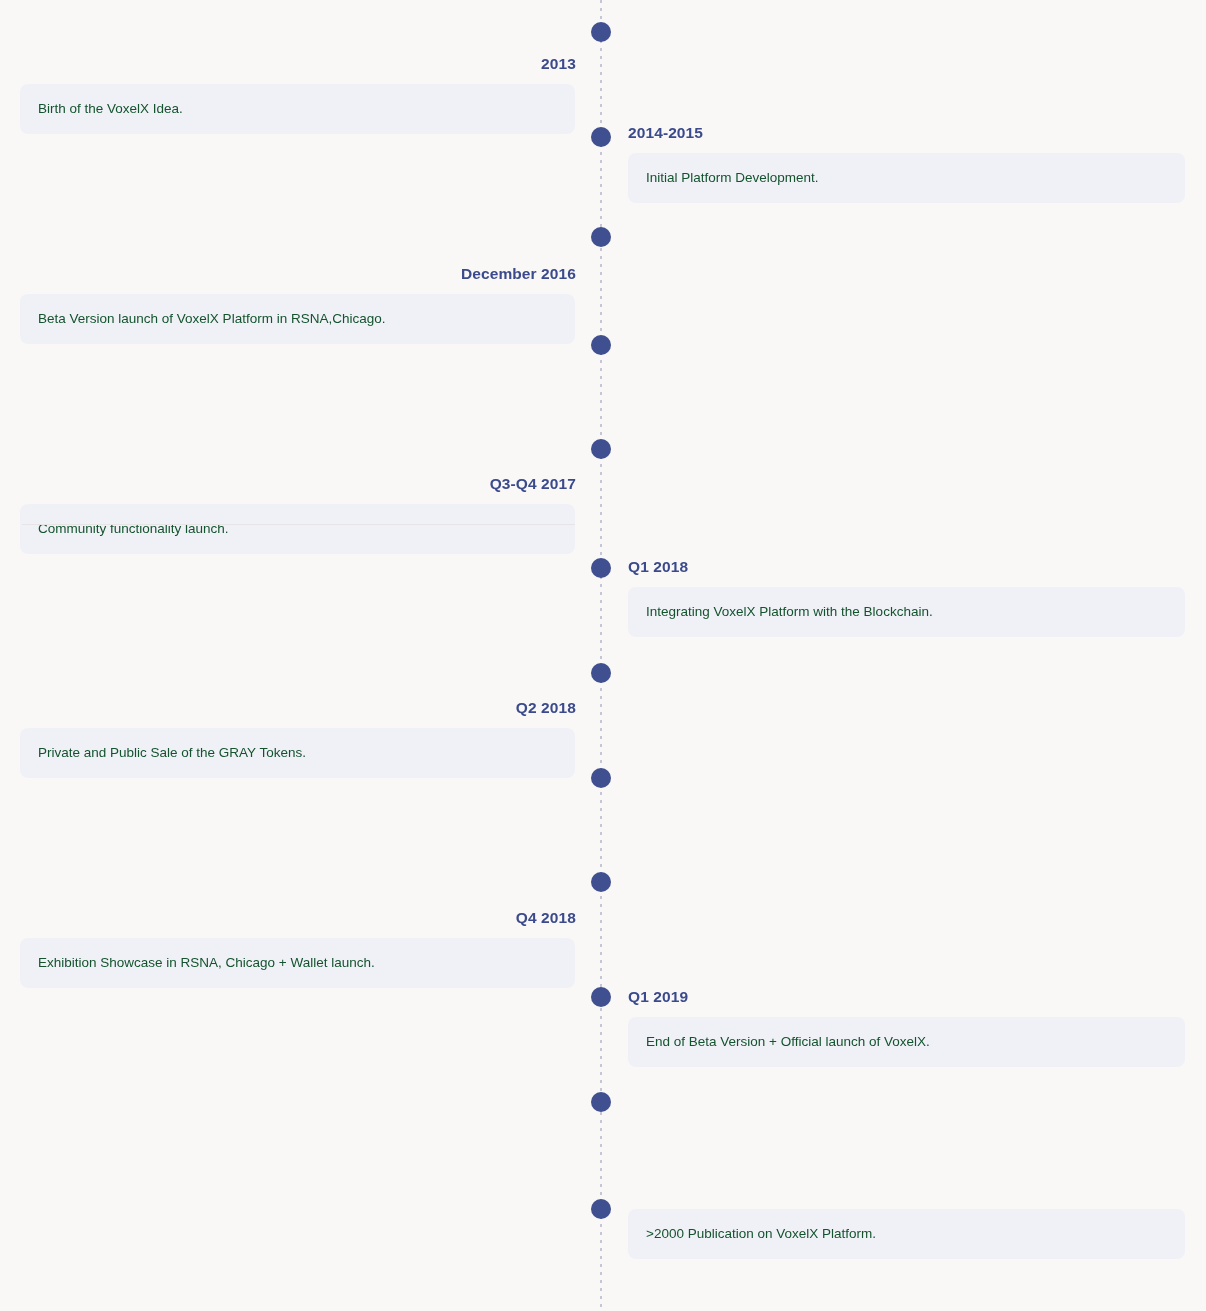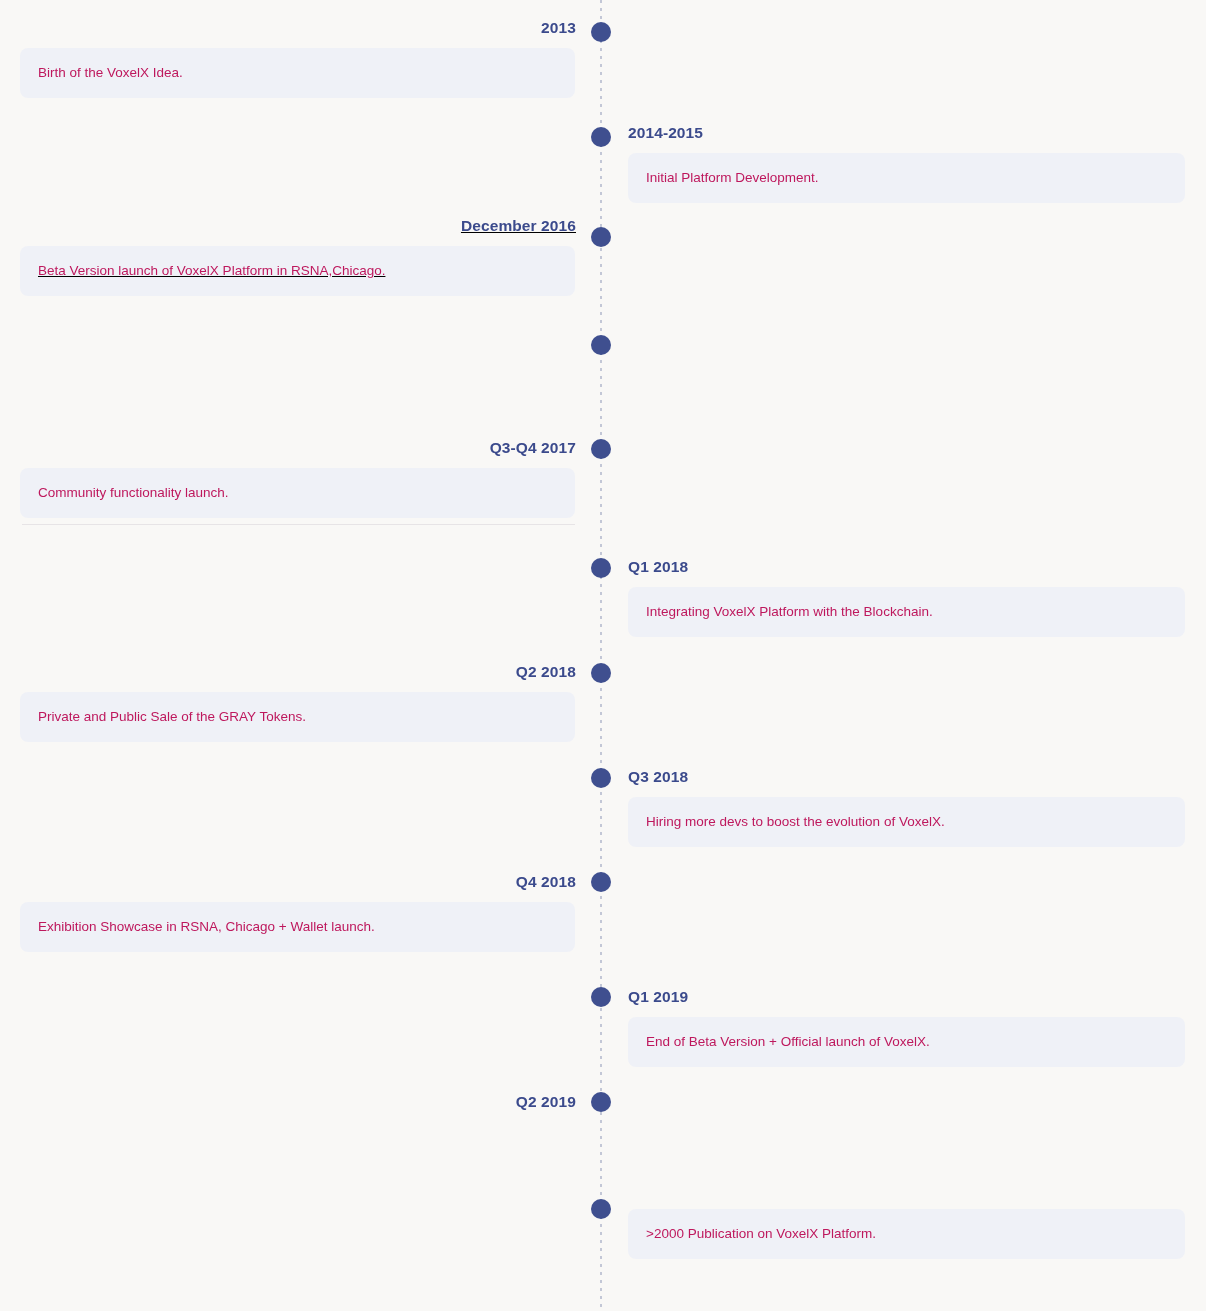--- a/index.html
+++ b/index.html
@@ -62,29 +62,30 @@
     font-size: 15.5px;
     font-weight: bold;
     color: #3b4a8c;
     letter-spacing: 0.1px;
     line-height: 20px;
     white-space: nowrap;
   }
 
   .entry.left .date {
     padding-right: 0px;
+    margin-top: 36px;
   }
 
   .card {
     background: #eff1f7;
     border-radius: 8px;
     margin-top: 10px;
     padding: 16px 18px;
     font-size: 13.5px;
-    color: #be185d;
+    color: #14532d;
     line-height: 18px;
     text-align: left;
     box-sizing: border-box;
   }
 
   .entry.left .card {
     margin-left: 20px;
     margin-right: 1px;
     width: 555px;
   }
@@ -109,21 +110,21 @@
     <div class="entry left" style="top: 18px;">
       <div class="date">2013</div>
       <div class="card">Birth of the VoxelX Idea.</div>
     </div>
     <div class="dot" style="top: 127px;"></div>
     <div class="entry right" style="top: 123px;">
       <div class="date">2014-2015</div>
       <div class="card">Initial Platform Development.</div>
     </div>
     <div class="dot" style="top: 227px;"></div>
-    <div class="entry left" style="top: 216px; text-decoration: underline;">
+    <div class="entry left" style="top: 228px;">
       <div class="date">December 2016</div>
       <div class="card">Beta Version launch of VoxelX Platform in RSNA,Chicago.</div>
     </div>
     <div class="dot" style="top: 335px;"></div>
     <div class="entry right" style="top: 333px;">
     </div>
     <div class="dot" style="top: 439px;"></div>
     <div class="entry left" style="top: 438px;">
       <div class="date">Q3-Q4 2017</div>
       <div class="card">Community functionality launch.</div>
@@ -132,36 +133,31 @@
     <div class="entry right" style="top: 557px;">
       <div class="date">Q1 2018</div>
       <div class="card">Integrating VoxelX Platform with the Blockchain.</div>
     </div>
     <div class="dot" style="top: 663px;"></div>
     <div class="entry left" style="top: 662px;">
       <div class="date">Q2 2018</div>
       <div class="card">Private and Public Sale of the GRAY Tokens.</div>
     </div>
     <div class="dot" style="top: 768px;"></div>
-    <div class="entry right" style="top: 767px;">
-      <div class="date">Q3 2018</div>
-      <div class="card">Hiring more devs to boost the evolution of VoxelX.</div>
-    </div>
     <div class="dot" style="top: 872px;"></div>
     <div class="entry left" style="top: 872px;">
       <div class="date">Q4 2018</div>
       <div class="card">Exhibition Showcase in RSNA, Chicago + Wallet launch.</div>
     </div>
     <div class="dot" style="top: 987px;"></div>
     <div class="entry right" style="top: 987px;">
       <div class="date">Q1 2019</div>
       <div class="card">End of Beta Version + Official launch of VoxelX.</div>
     </div>
     <div class="dot" style="top: 1092px;"></div>
     <div class="entry left" style="top: 1092px;">
-      <div class="date">Q2 2019</div>
     </div>
     <div class="dot" style="top: 1199px;"></div>
     <div class="entry right" style="top: 1199px;">
       <div class="card">&gt;2000 Publication on VoxelX Platform.</div>
     </div>
     <div class="divider" style="top: 524px;"></div>
   </div>
 
 </body></html>

